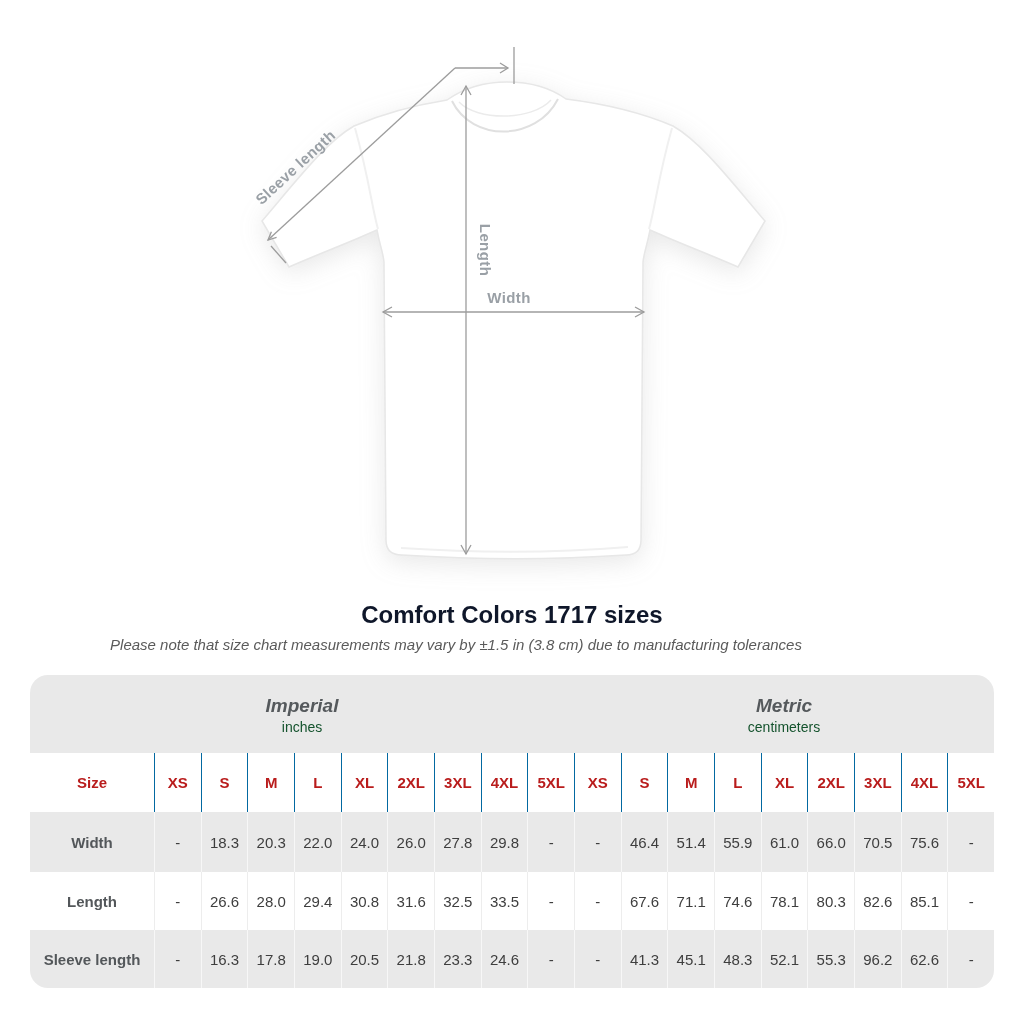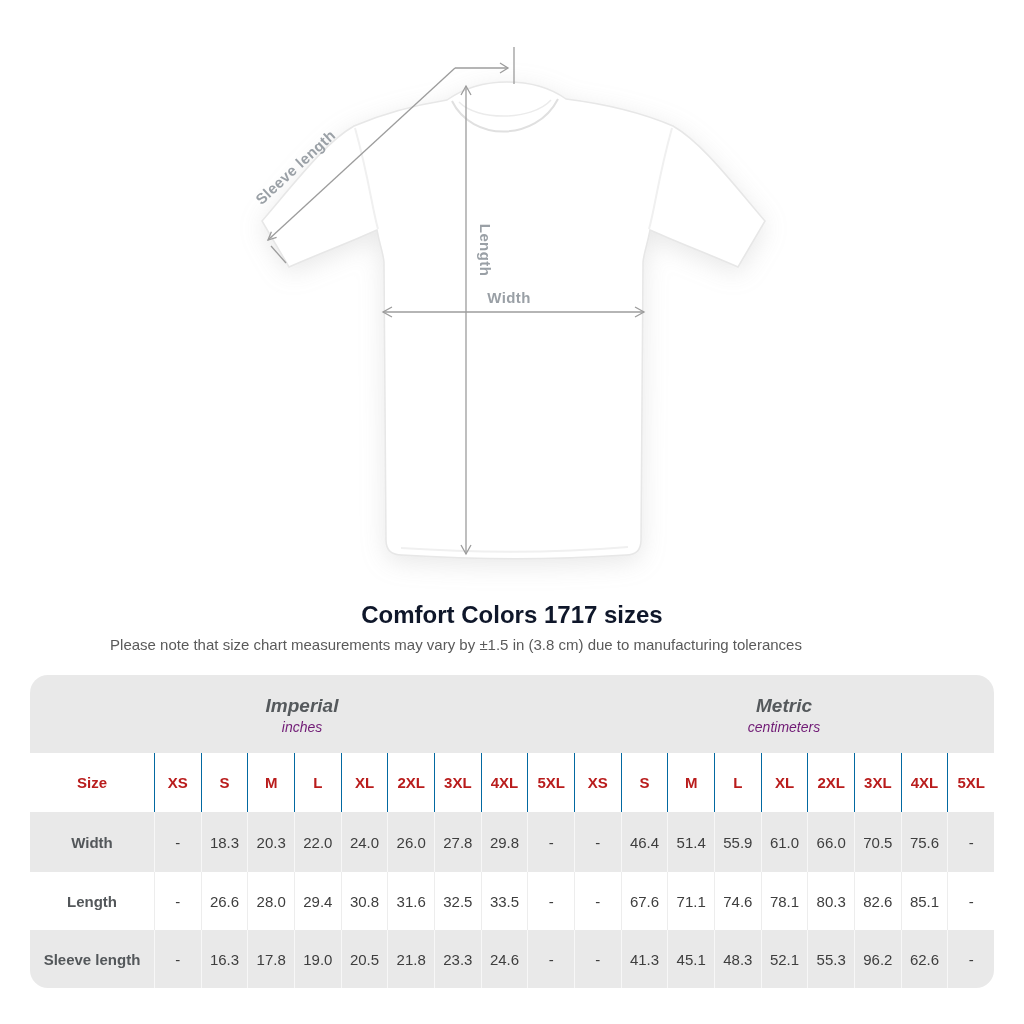--- a/index.html
+++ b/index.html
@@ -29,21 +29,21 @@
     font-size: 15px; font-weight: bold; letter-spacing: 0.4px;
   }
 
   
   .title {
     position: absolute; left: 0; top: 601px; width: 1024px;
     text-align: center; font-size: 24px; font-weight: bold; color: #0f172a;
   }
   .subtitle {
     position: absolute; left: 0; top: 636px; width: 912px;
-    text-align: center; font-size: 15px; color: #5a5a5a;
+    text-align: center; font-size: 15px; font-style: italic; color: #5a5a5a;
   }
 
   
   .size-table {
     position: absolute; left: 30px; top: 675px; width: 964px;
     border-radius: 18px; overflow: hidden; background: #ffffff;
   }
   .grid {
     display: grid;
     grid-template-columns: 124px repeat(18, 1fr);
@@ -51,21 +51,21 @@
   }
   .cell {
     display: flex; align-items: center; justify-content: center;
     font-size: 15px; color: #3e3e3e;
   }
   .band {
     background: var(--stripe);
     flex-direction: column; gap: 2px; padding-top: 2px;
   }
   .glabel { font-size: 19px; font-weight: bold; font-style: italic; color: #55595c; }
-  .gsub   { font-size: 14px; font-style: italic; color: #701a75; }
+  .gsub   { font-size: 14px; color: #14532d; }
   .head   { font-weight: bold; color: #b91c1c; background: #ffffff; }
   .rowlab { font-weight: bold; color: #53575a; }
   .gray   { background: var(--stripe); }
   .white  { background: #ffffff; }
   .sep-strong { border-left: 1px solid #0369a1; }
   .sep-faint  { border-left: 1px solid #ededed; }
   .sep-white  { border-left: 1px solid rgba(255,255,255,0.65); }
 </style>
 </head>
 <body>

